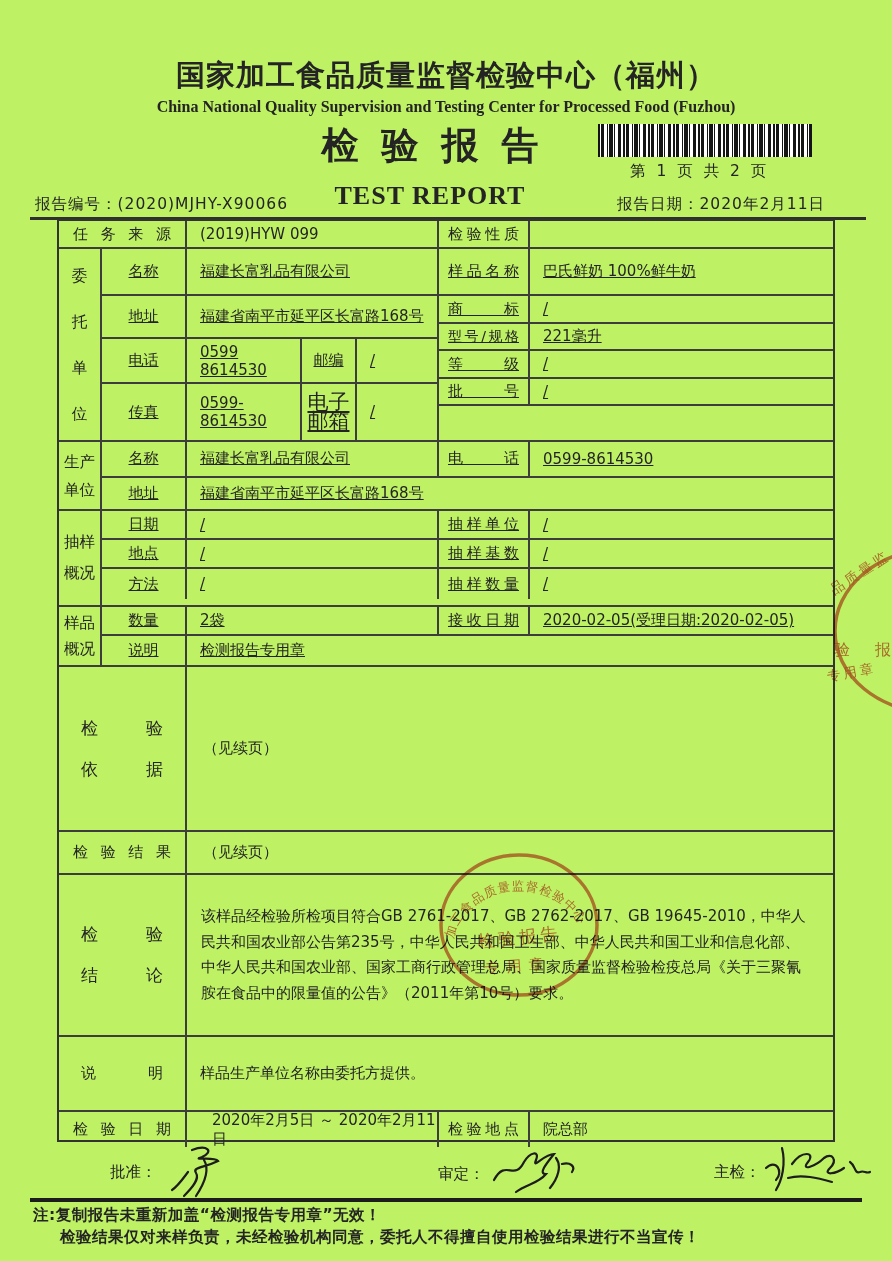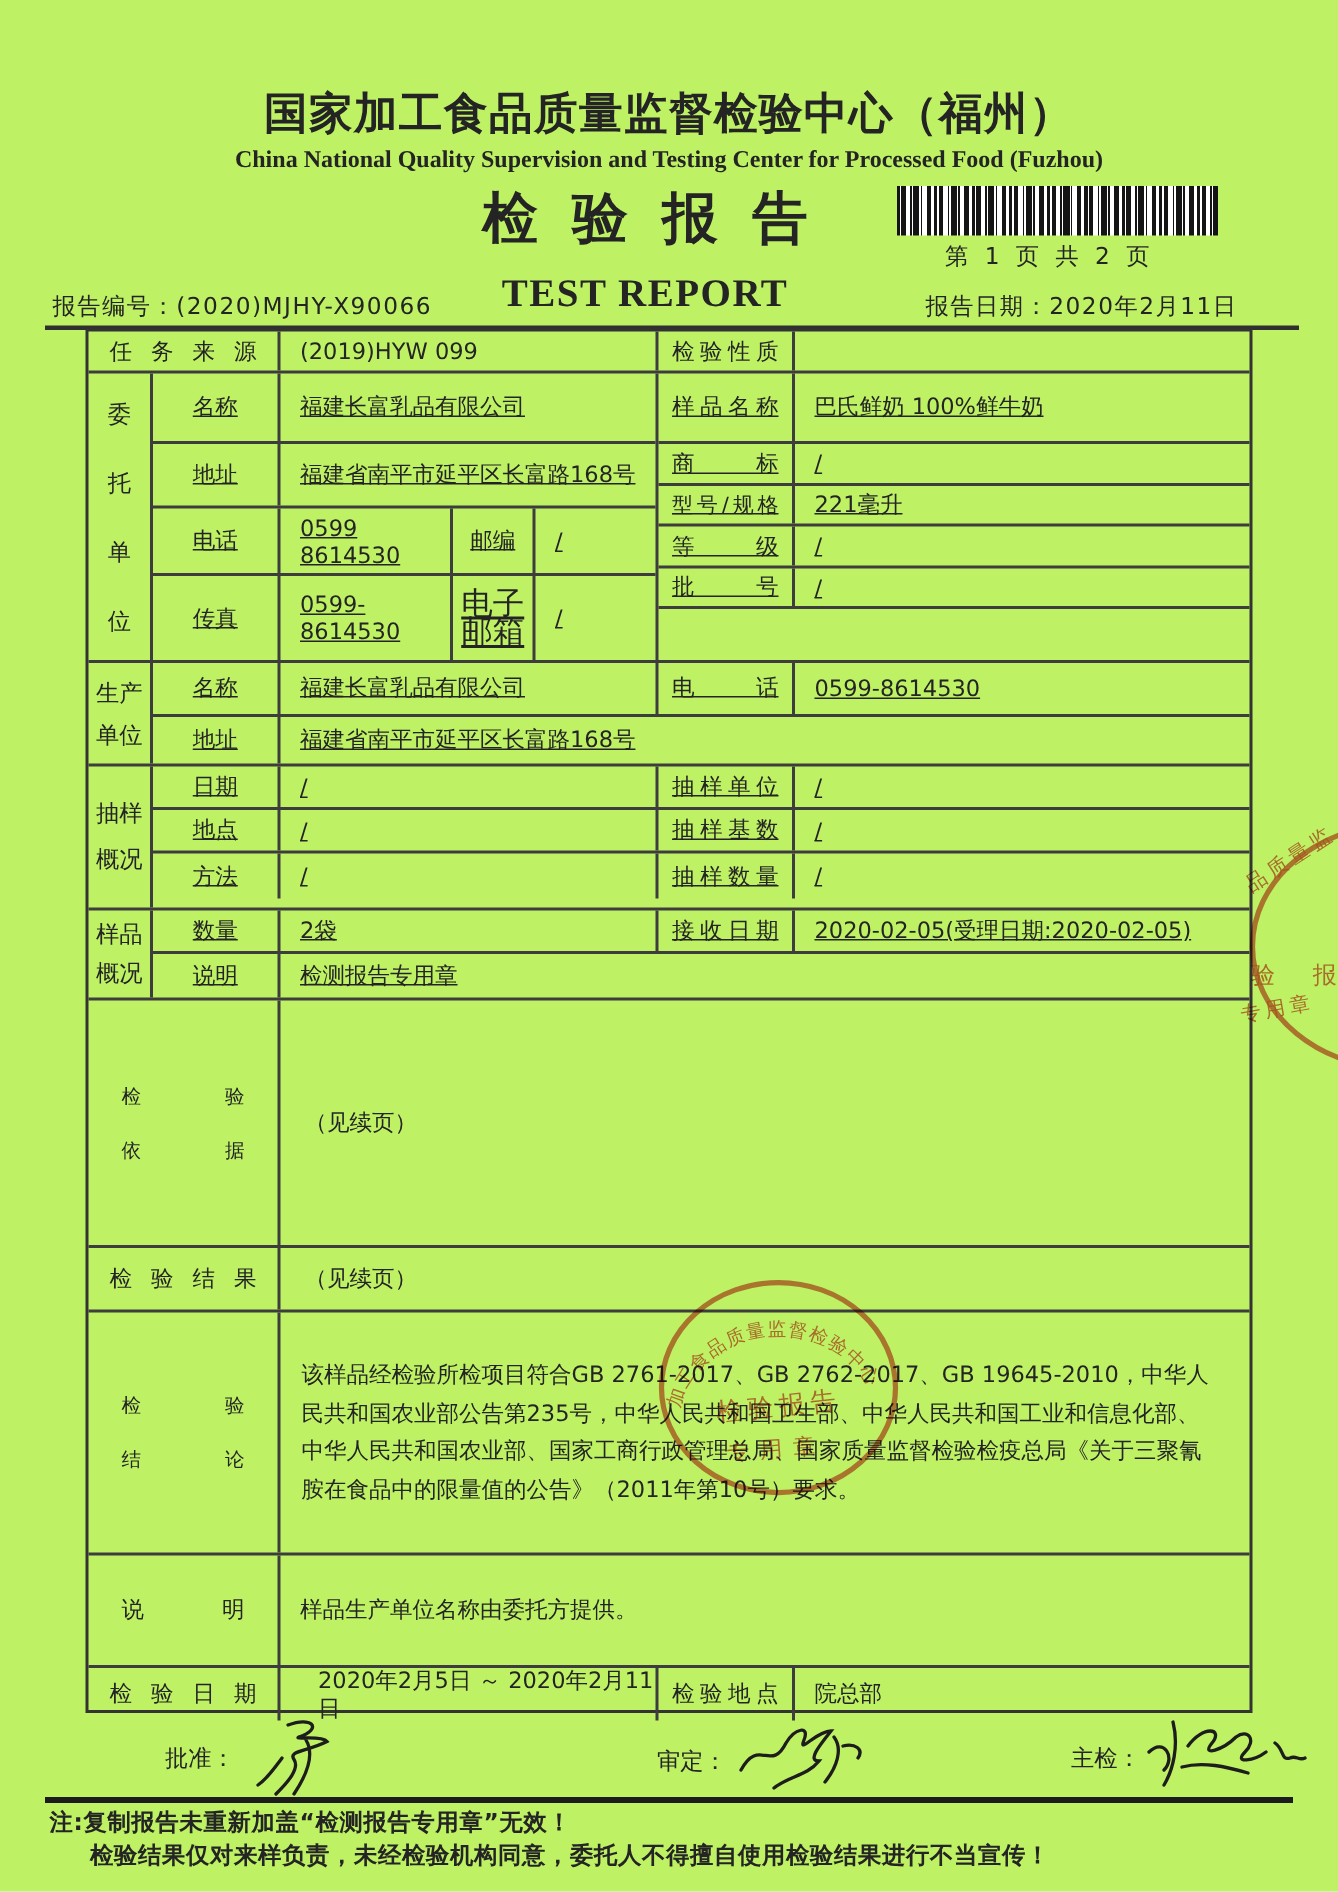--- a/index.html
+++ b/index.html
@@ -33,21 +33,21 @@
   .grow{flex:1;}
   .lblc{justify-content:center;text-align:center;}
   .spread>span{flex:1;text-align:justify;text-align-last:justify;padding:0 10px;}
   .spread.px14>span{padding:0 14px;}
   .spread.px9>span{padding:0 9px;}
   .val{padding-left:13px;}
   .vwrap{width:1.2em;word-break:break-all;text-align:center;margin:auto;font-size:15.5px;}
   .vwrap2{width:2.4em;word-break:break-all;text-align:center;margin:auto;font-size:15.5px;}
   .biglbl{flex-direction:column;justify-content:center;gap:18px;}
   .bigline{width:100%;box-sizing:border-box;text-align:justify;text-align-last:justify;
-           padding:0 22px;font-size:13px;}
+           padding:0 22px;font-size:17px;}
   .paragraph{line-height:25.5px;display:block;}
   
   .sig-label{font-size:15.5px;}
   .thickrule{top:1198px;left:30px;width:832px;height:4px;background:#1c1c1c;}
   .note1{top:1205px;left:33px;font-size:15.5px;font-weight:600;letter-spacing:.5px;}
   .note2{top:1227px;left:60px;font-size:15.5px;font-weight:600;letter-spacing:.5px;}
   .stamp{mix-blend-mode:multiply;opacity:.85;pointer-events:none;}
   svg text{font-family:"DejaVu Sans",sans-serif;}
 </style>
 </head>

